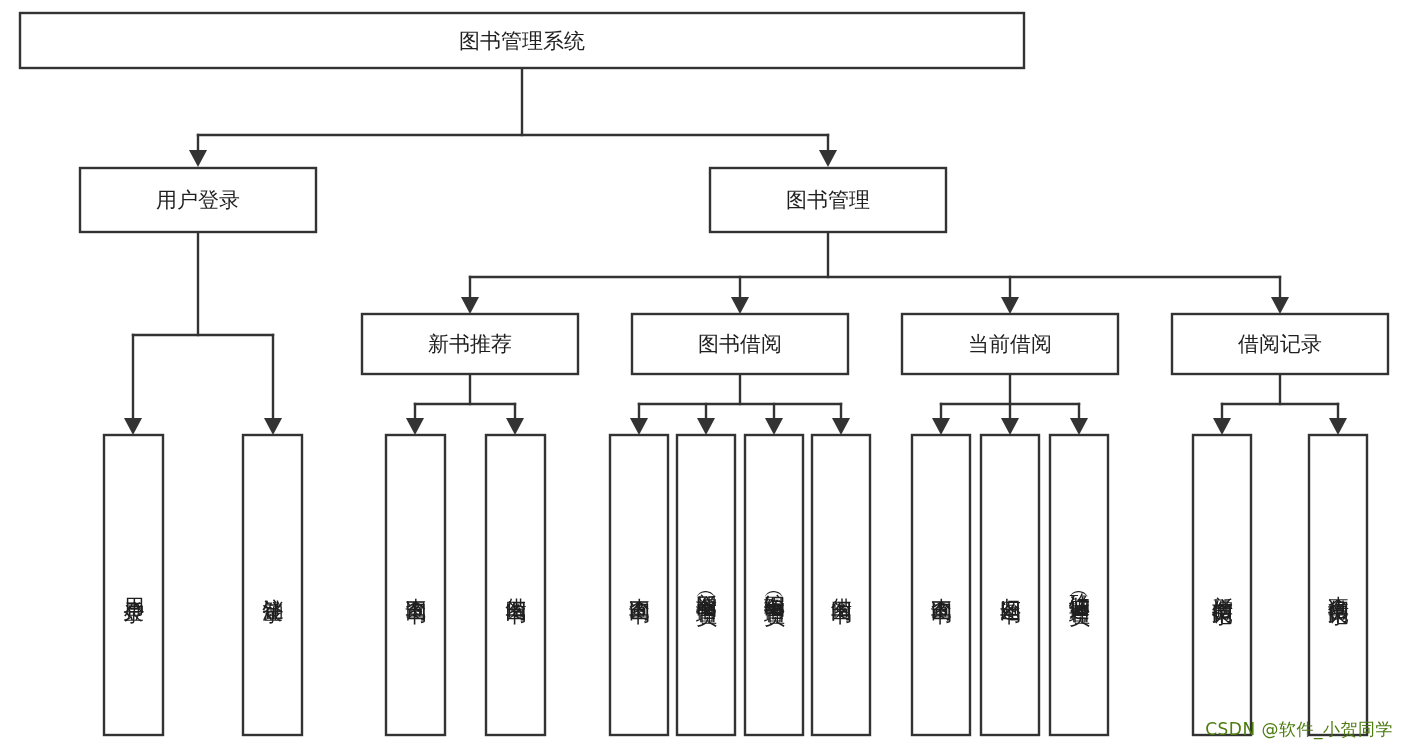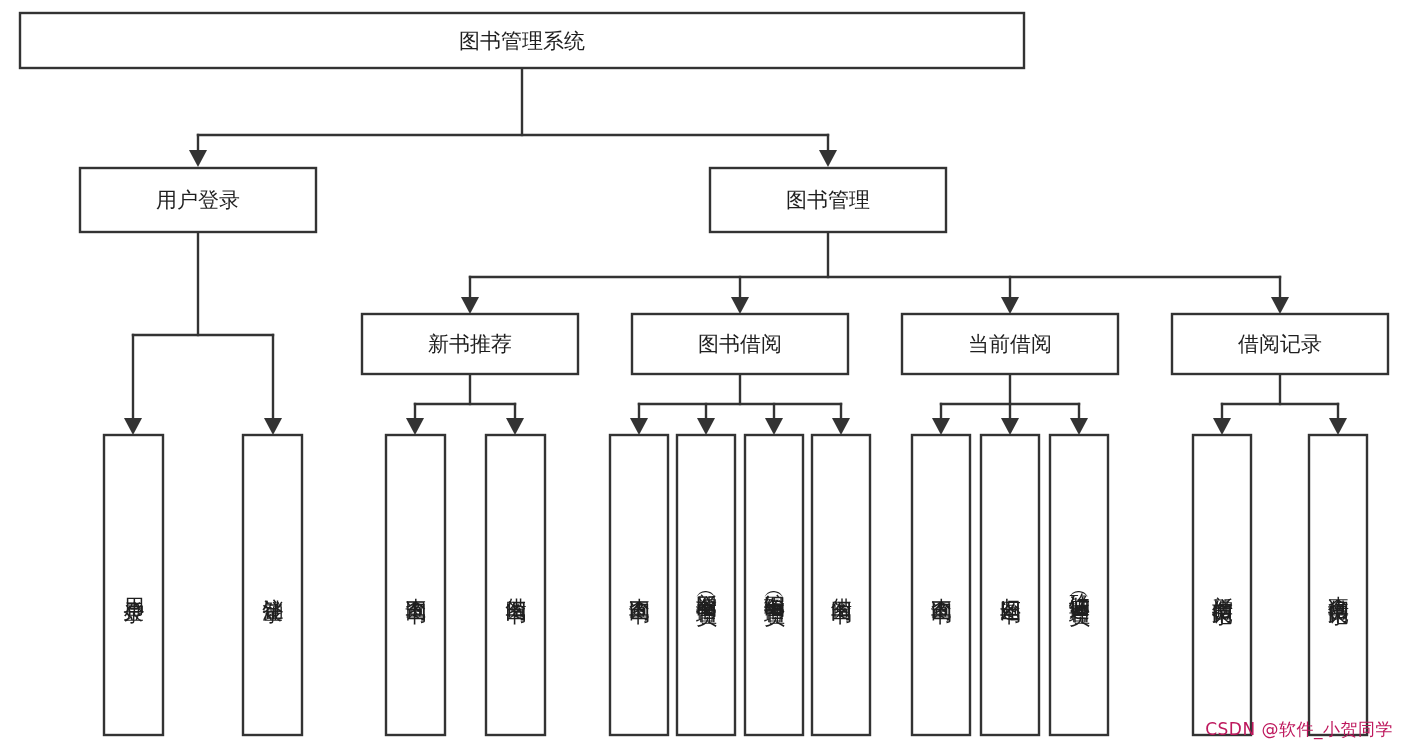--- a/index.html
+++ b/index.html
@@ -65,21 +65,21 @@
     justify-content: center;
     white-space: nowrap;
     pointer-events: none;
   }
   .watermark {
     position: absolute;
     right: 12px;
     bottom: 6px;
     font-family: "DejaVu Sans", "Liberation Sans", sans-serif;
     font-size: 17px;
-    color: #be185d;
+    color: #4d7c0f;
     white-space: nowrap;
     letter-spacing: 0.5px;
   }
 </style>
 </head>
 <body>
 
 <div id="diagram-root">
 
   <svg id="tree-svg" viewBox="0 0 1405 747">

